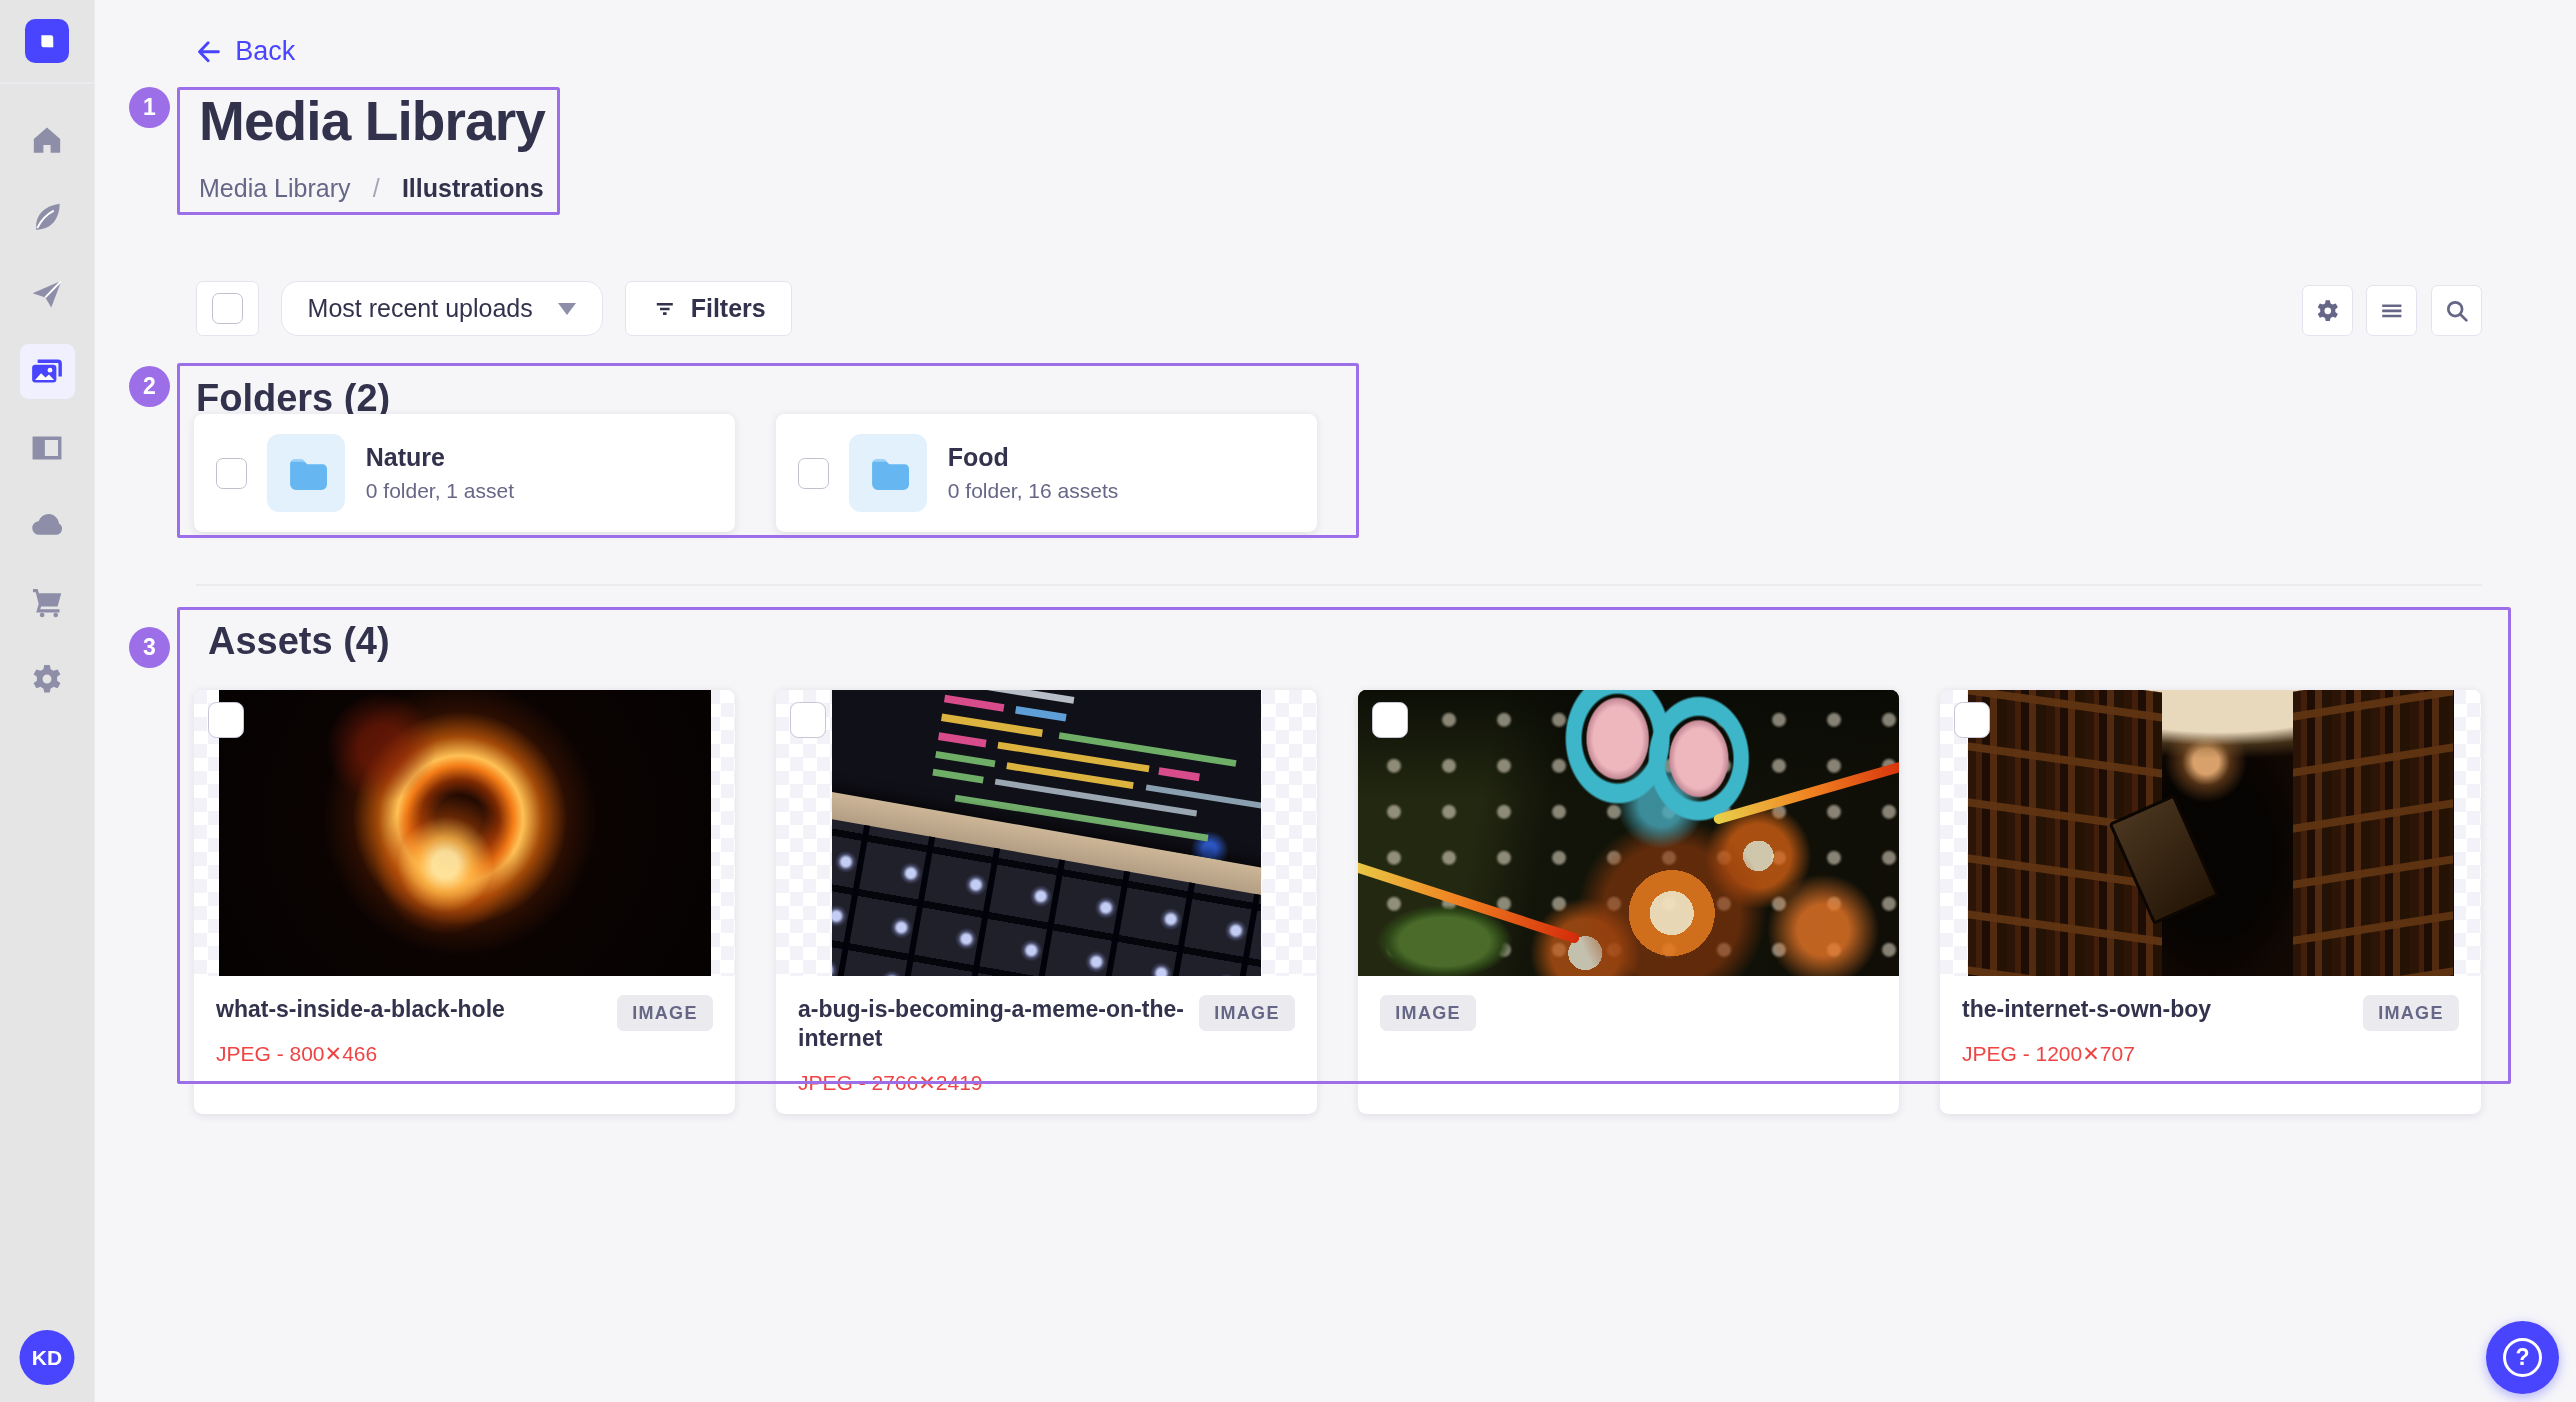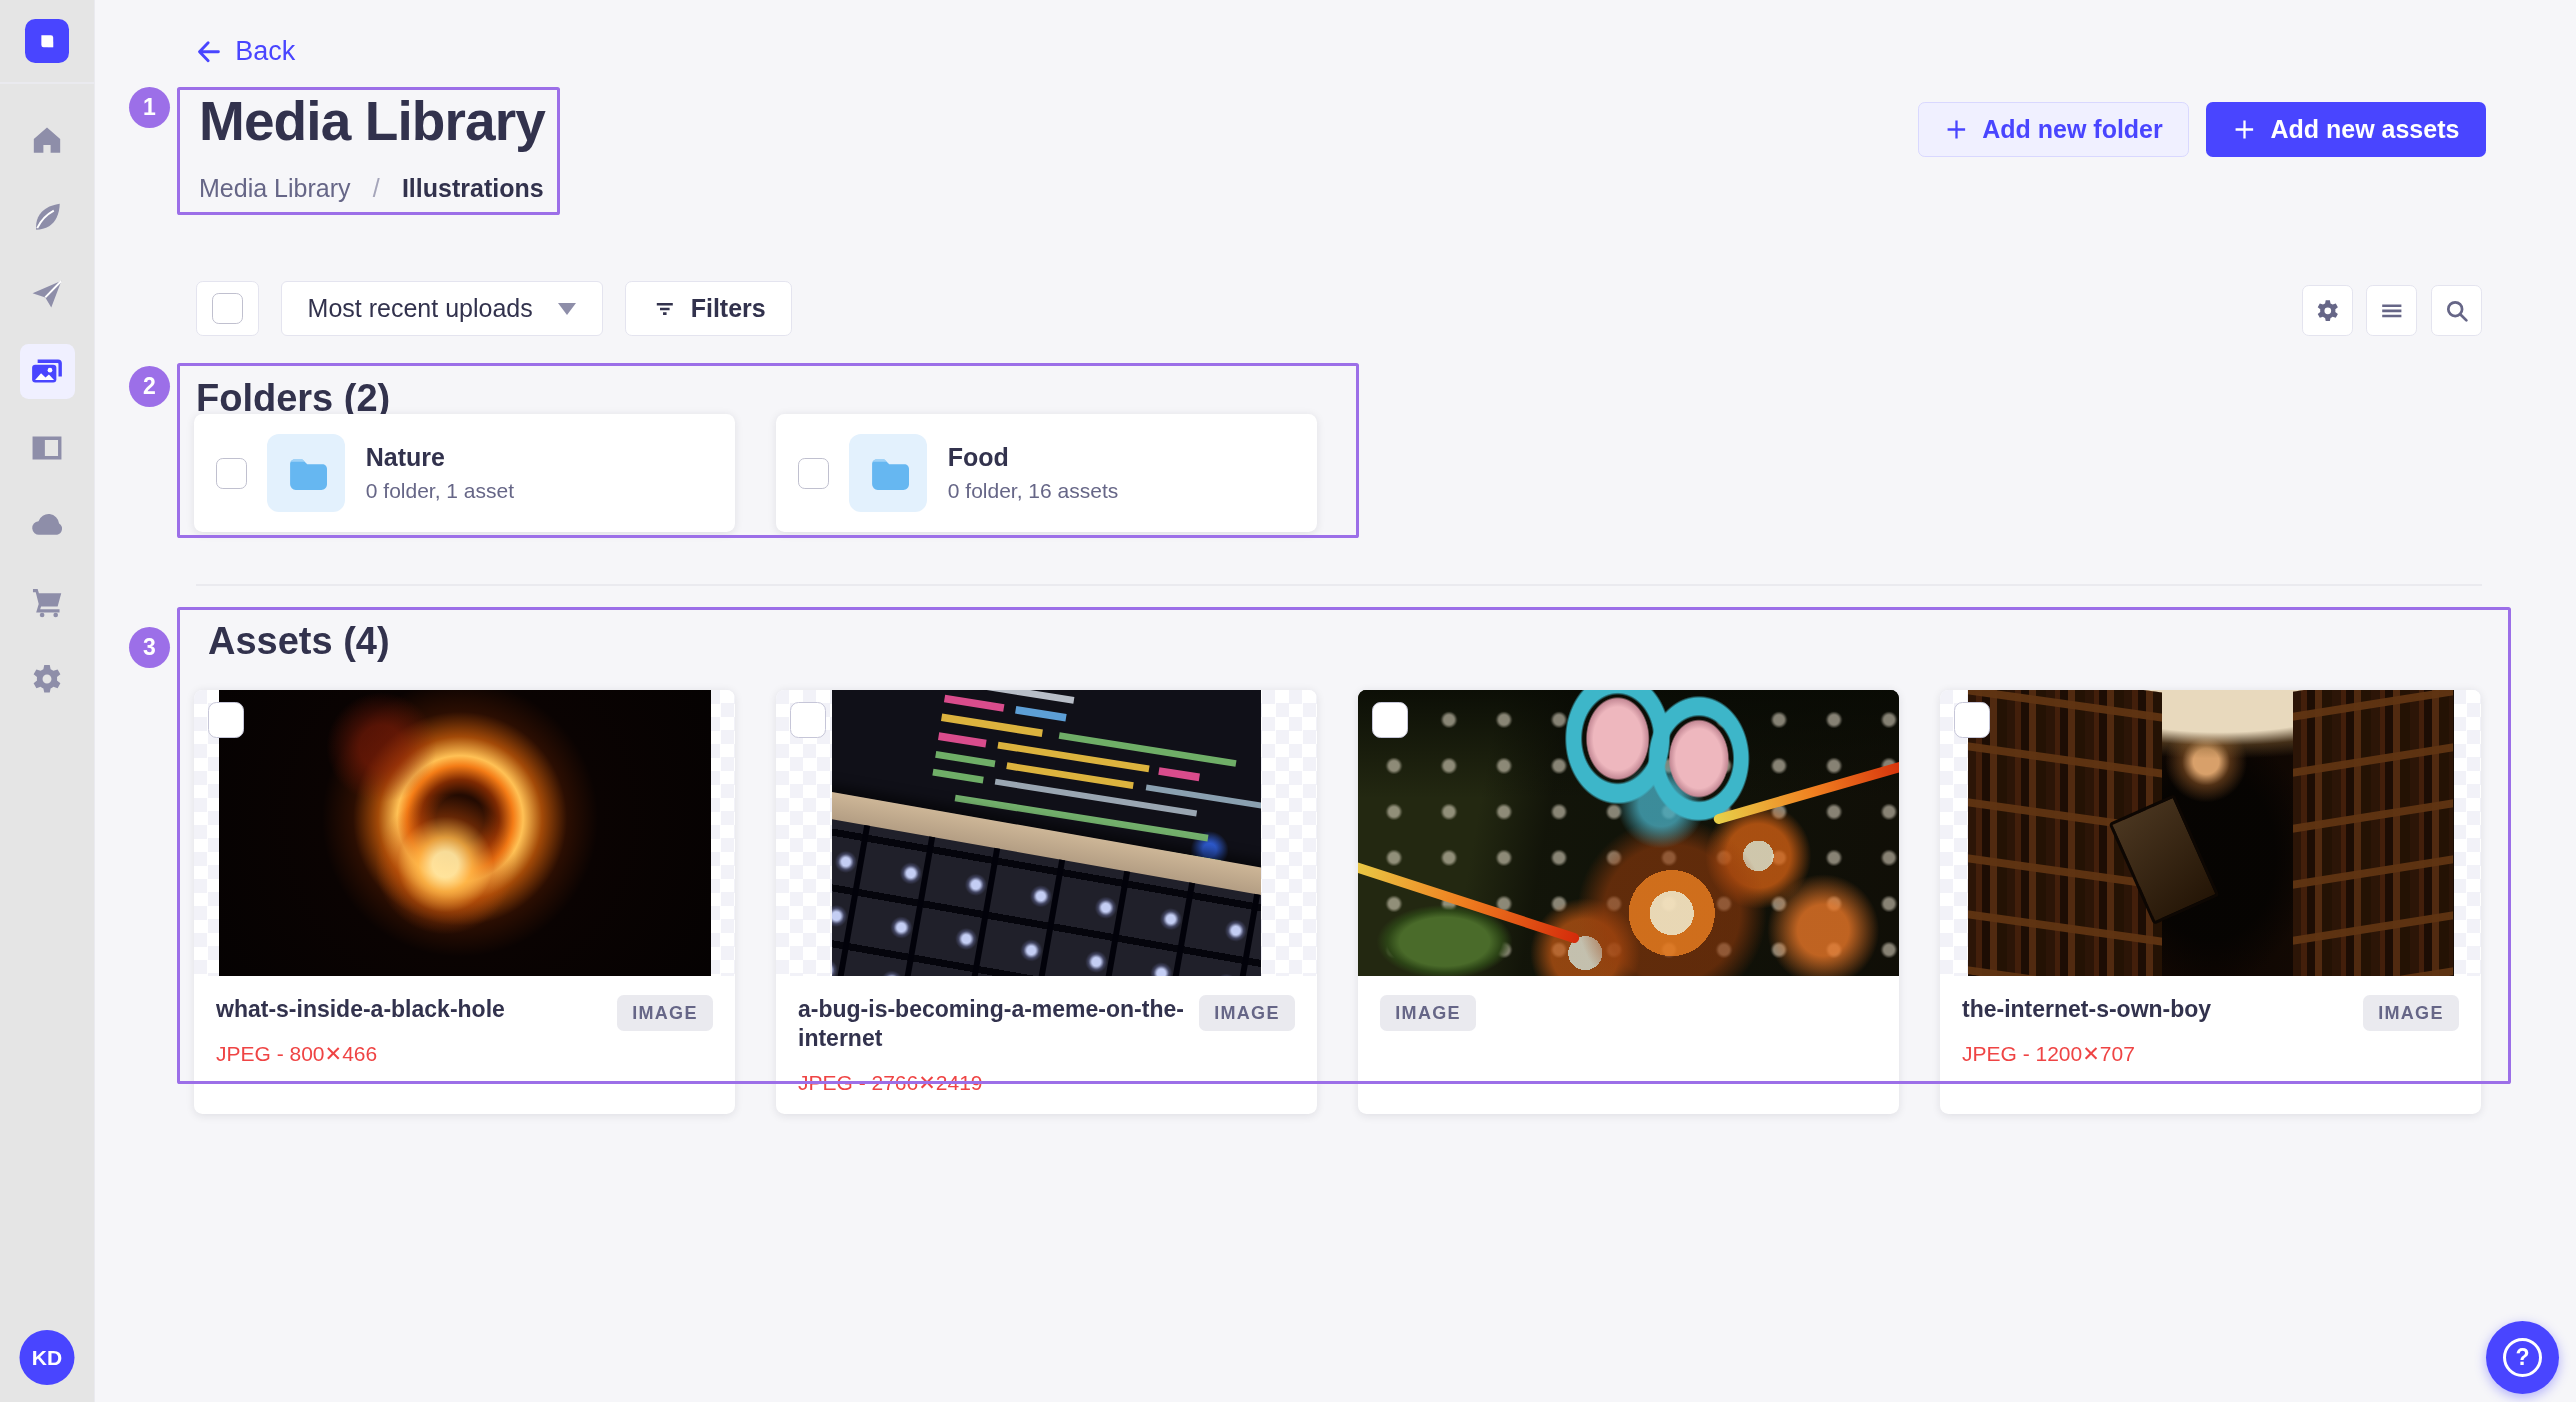--- a/index.html
+++ b/index.html
@@ -39,21 +39,21 @@
     padding:0 25.6px; font-size:25px; font-weight:600; cursor:pointer; border:1.7px solid transparent; }
   .btn svg { width:23px; height:23px; }
   .btn-secondary { background:#f0f0ff; border-color:#d9d8ff; color:#4945ff; }
   .btn-primary  { background:#4945ff; color:#fff; }
 
   
   .toolbar-left { position:absolute; left:101px; top:281px; display:flex; gap:22px; align-items:center; }
   .check-card { width:63px; height:55px; background:#fff; border:1.7px solid #e4e4ef; border-radius:6.8px;
     display:grid; place-items:center; cursor:pointer; }
   .checkbox { width:31px; height:31px; border:1.7px solid #c0c0cf; border-radius:6.8px; background:#fff; }
-  .sort-select { height:55px; background:#fff; border:1.7px solid #e4e4ef; border-radius:6px;
+  .sort-select { height:55px; background:#fff; border:1.7px solid #e4e4ef; border-radius:17px;
     display:flex; align-items:center; gap:25.6px; padding:0 25.6px; font-size:25px; color:#32324d; cursor:pointer; }
   .caret { width:0; height:0; border-left:9.4px solid transparent; border-right:9.4px solid transparent;
     border-top:12px solid #8e8ea9; }
   .filters-btn { height:55px; background:#fff; border:1.7px solid #e4e4ef; border-radius:6.8px;
     display:flex; align-items:center; gap:13.6px; padding:0 25.6px; font-size:25px; font-weight:600;
     color:#32324d; cursor:pointer; }
   .filters-btn svg { width:25.6px; height:25.6px; color:#32324d; }
   .toolbar-right { position:absolute; top:285px; right:94px; display:flex; gap:13.6px; }
   .icon-btn { width:51px; height:51px; background:#fff; border:1.7px solid #e4e4ef; border-radius:6.8px;
     display:grid; place-items:center; color:#666687; cursor:pointer; }
@@ -241,34 +241,20 @@
   </div>
 
   <h1 class="page-title">Media Library</h1>
 
   <div class="breadcrumb">
     <span>Media Library</span>
     <span class="sep">/</span>
     <span class="current">Illustrations</span>
   </div>
 
-  <div class="header-actions">
-    <button class="btn btn-secondary">
-      <svg viewBox="0 0 16 16">
-        <path fill="#4945ff" d="M7.2 1.8h1.6v5.4H14v1.6H8.8v5.4H7.2V8.8H1.8V7.2h5.4z"></path>
-      </svg>
-      <span>Add new folder</span>
-    </button>
-    <button class="btn btn-primary">
-      <svg viewBox="0 0 16 16">
-        <path fill="#fff" d="M7.2 1.8h1.6v5.4H14v1.6H8.8v5.4H7.2V8.8H1.8V7.2h5.4z"></path>
-      </svg>
-      <span>Add new assets</span>
-    </button>
-  </div>
 
   <div class="toolbar-left">
     <div class="check-card">
       <div class="checkbox"></div>
     </div>
     <div class="sort-select">
       <span>Most recent uploads</span>
       <span class="caret"></span>
     </div>
     <div class="filters-btn">

